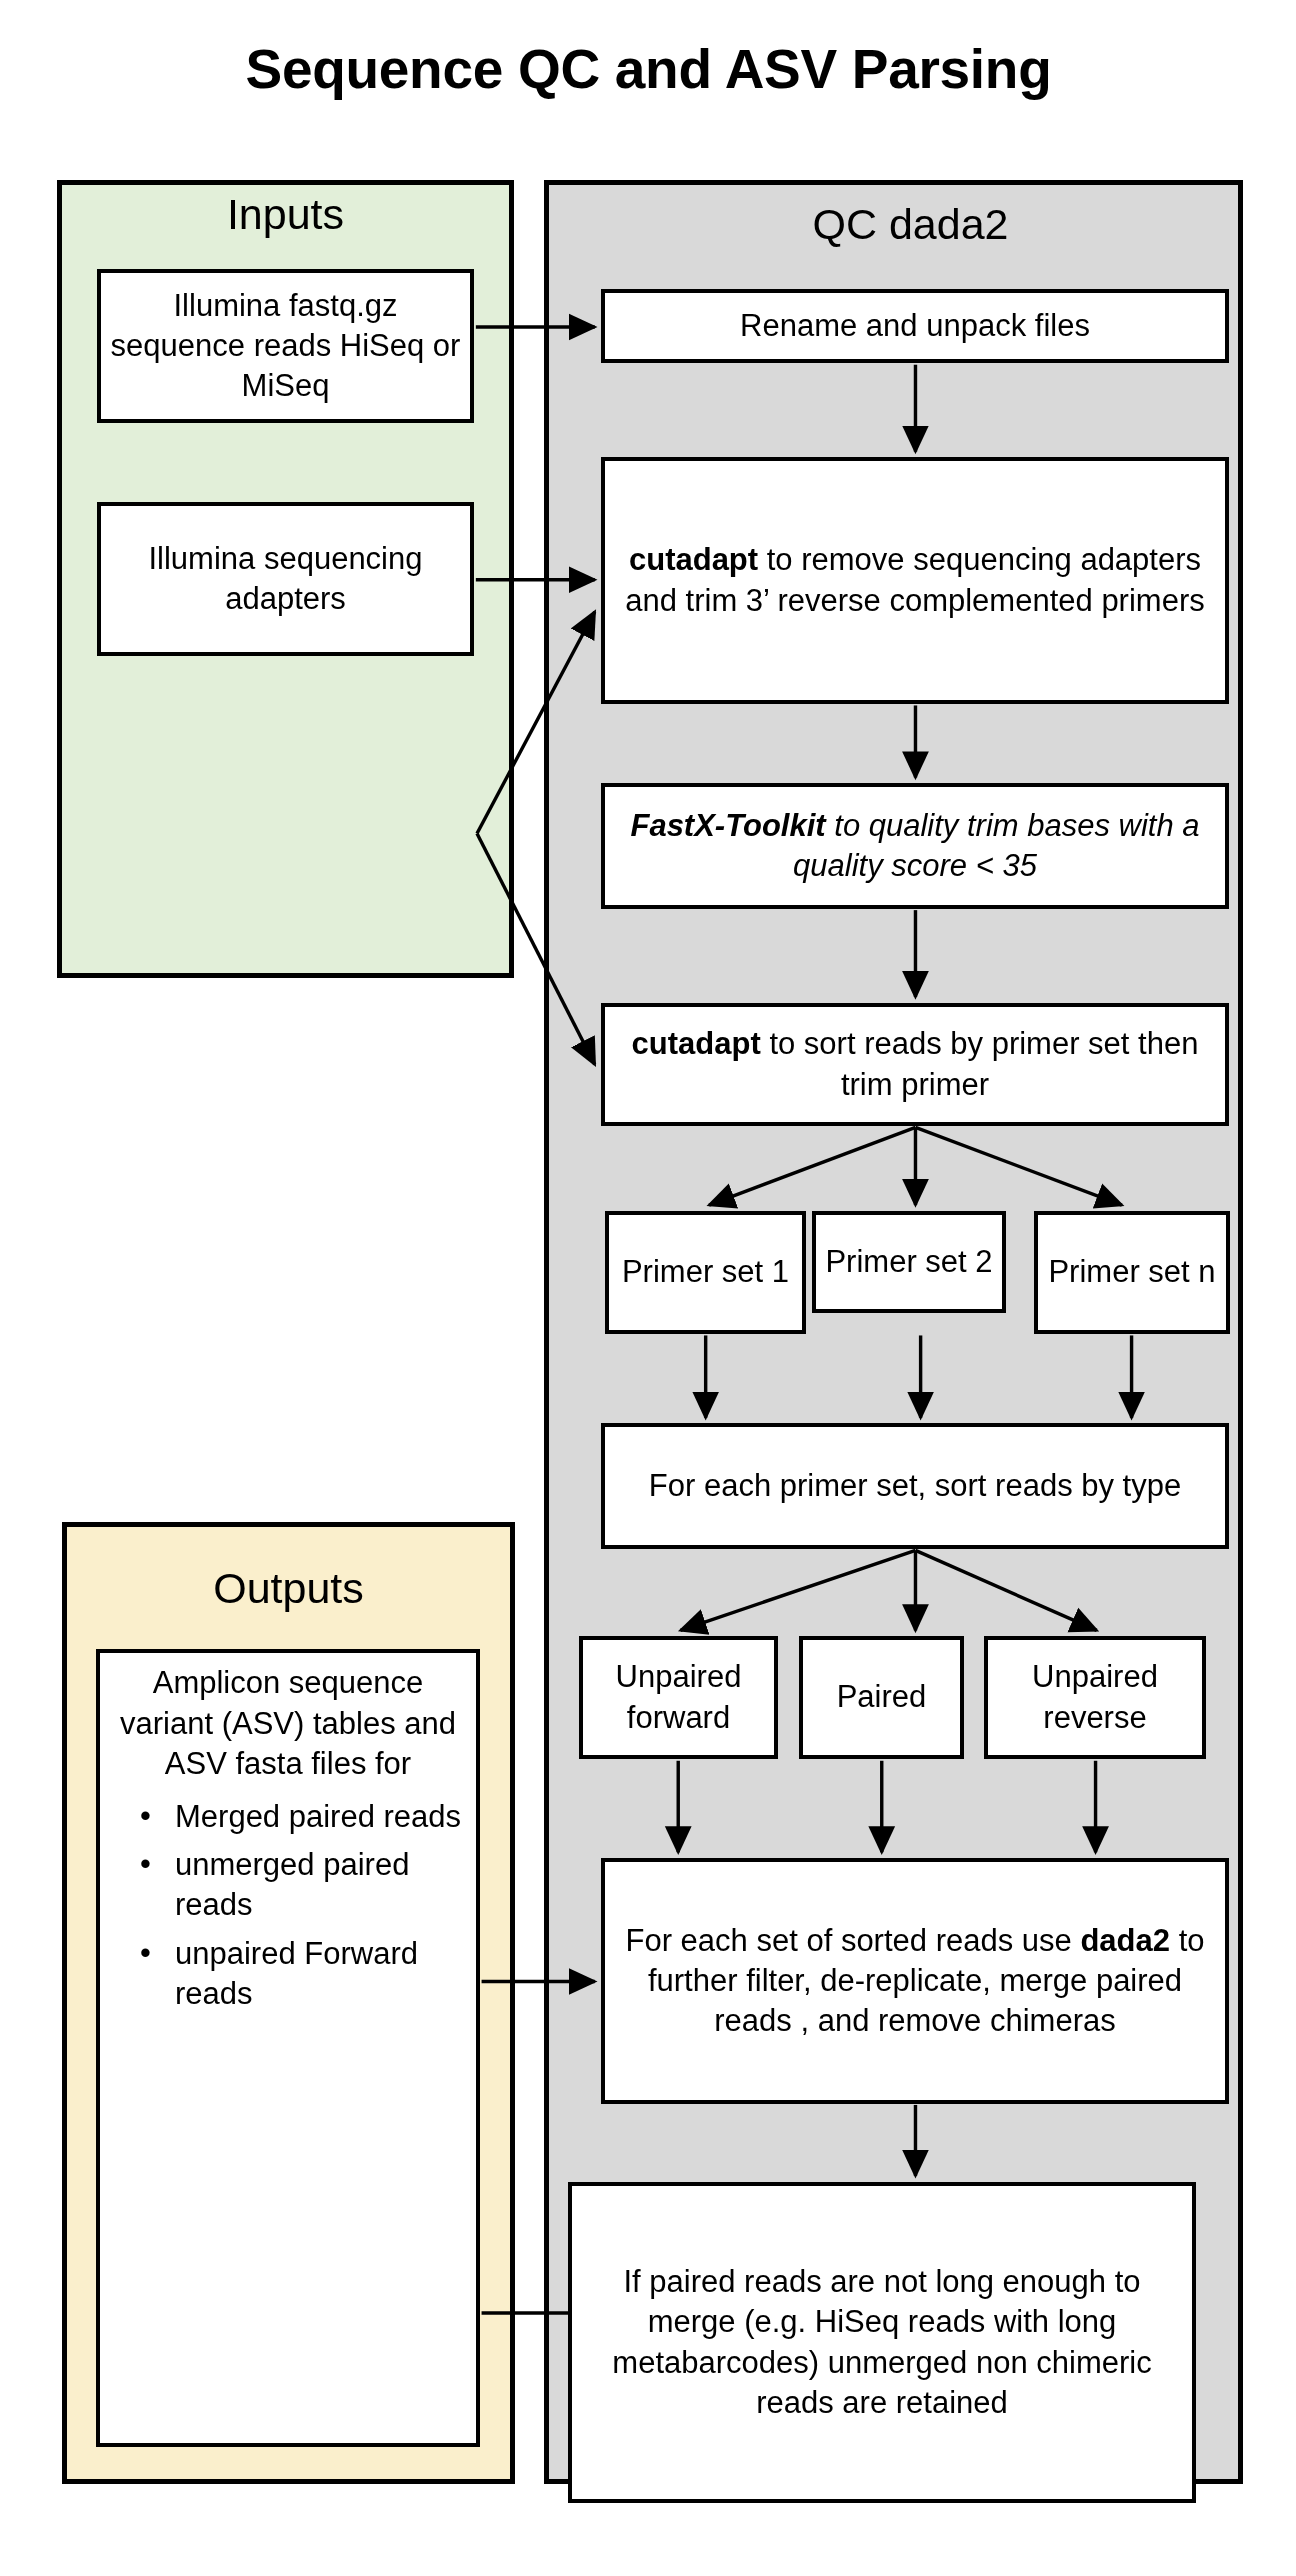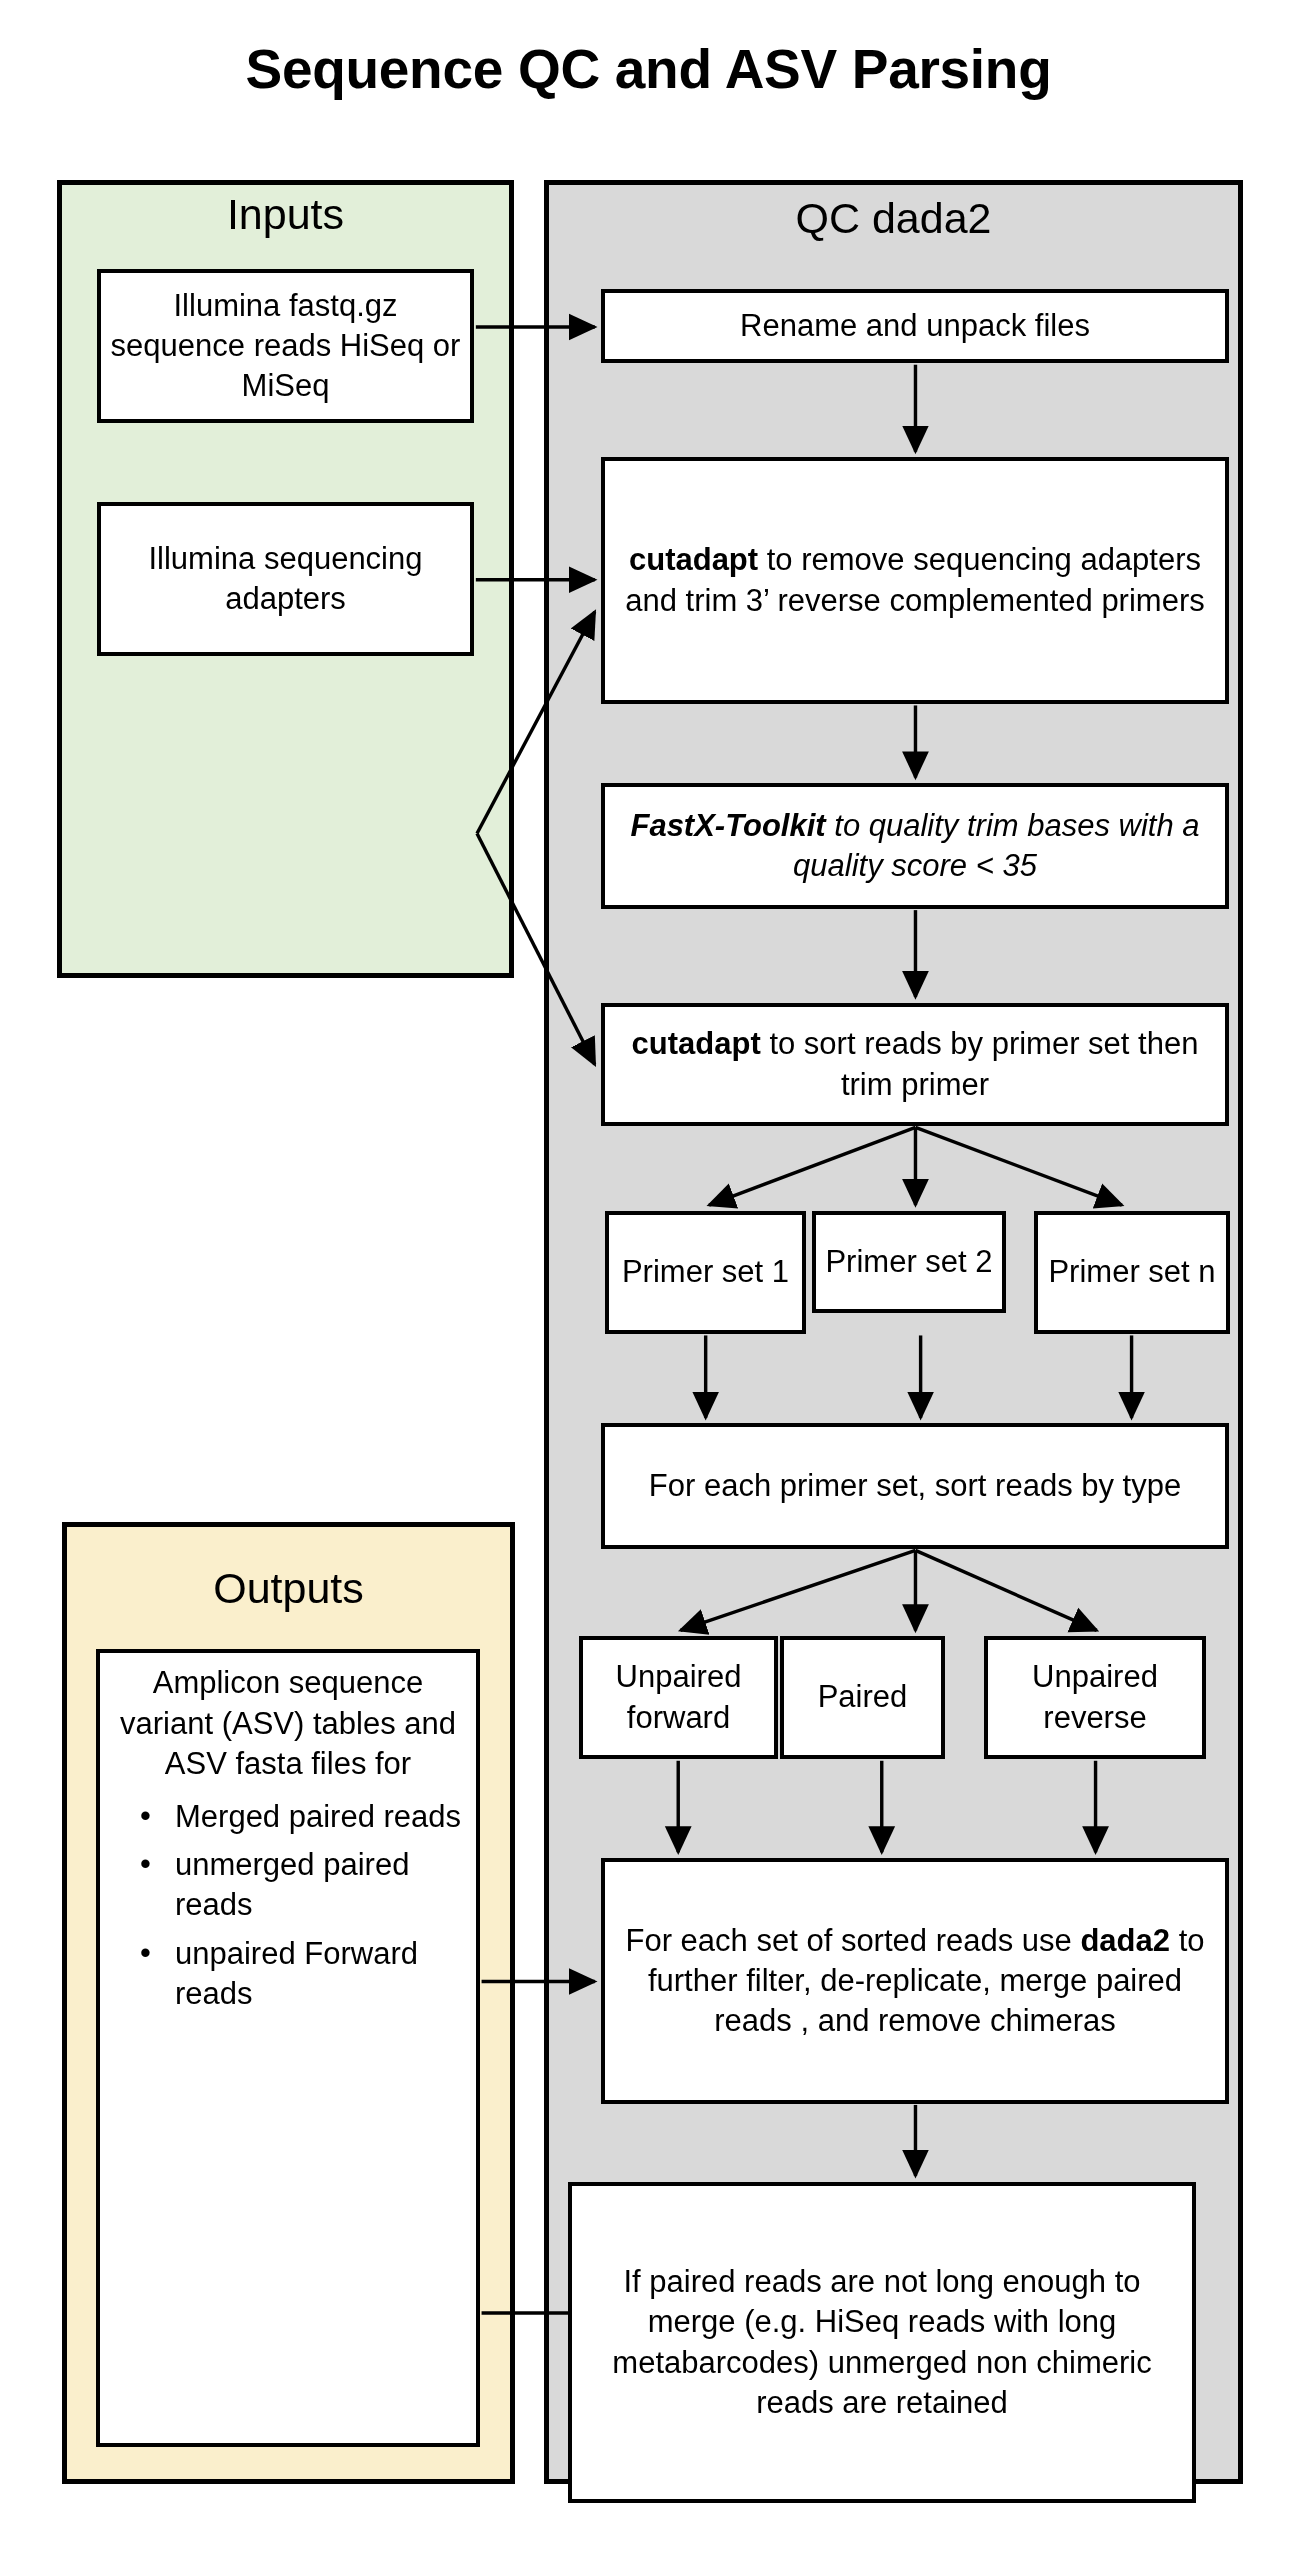--- a/index.html
+++ b/index.html
@@ -142,21 +142,21 @@
   <div class="box box-list" style="left:96px; top:1649px; width:384px; height:798px; z-index:2;">
     <span class="lead">Amplicon sequence variant (ASV) tables  and ASV fasta files for</span>
     <ul class="bullets">
       <li>Merged paired reads</li>
       <li>unmerged paired reads</li>
       <li>unpaired Forward reads</li>
     </ul>
   </div>
 
   <div class="panel panel-qc" style="left:544px; top:180px; width:699px; height:2304px; z-index:0;"></div>
-  <div class="panel-title" style="left:544px; top:196px; width:699px; z-index:2;">QC dada2</div>
+  <div class="panel-title" style="left:544px; top:202px; width:699px; z-index:2;padding-left:17px;">QC dada2</div>
 
   <div class="box" style="left:601px; top:289px; width:628px; height:74px; z-index:2;">
     <span class="t">Rename and unpack files</span>
   </div>
 
   <div class="box" style="left:601px; top:457px; width:628px; height:247px; z-index:2;">
     <span class="t">
       <b>cutadapt</b><span> to remove sequencing adapters and trim 3’ reverse complemented primers</span>
     </span>
   </div>
@@ -183,21 +183,21 @@
     <span class="t">Primer set n</span>
   </div>
 
   <div class="box" style="left:601px; top:1423px; width:628px; height:126px; z-index:2;">
     <span class="t">For each primer set, sort reads by type</span>
   </div>
 
   <div class="box" style="left:579px; top:1636px; width:199px; height:123px; z-index:2;">
     <span class="t">Unpaired forward</span>
   </div>
-  <div class="box" style="left:780px; top:1636px; width:165px; height:123px; z-index:2;">
+  <div class="box" style="left:799px; top:1636px; width:165px; height:123px; z-index:2;">
     <span class="t">Paired</span>
   </div>
   <div class="box" style="left:984px; top:1636px; width:222px; height:123px; z-index:2;">
     <span class="t">Unpaired reverse</span>
   </div>
 
   <div class="box" style="left:601px; top:1858px; width:628px; height:246px; z-index:2;">
     <span class="t">
       <span>For each set of sorted reads use </span><b>dada2</b><span> to further filter, de-replicate, merge paired reads , and remove chimeras</span>
     </span>

